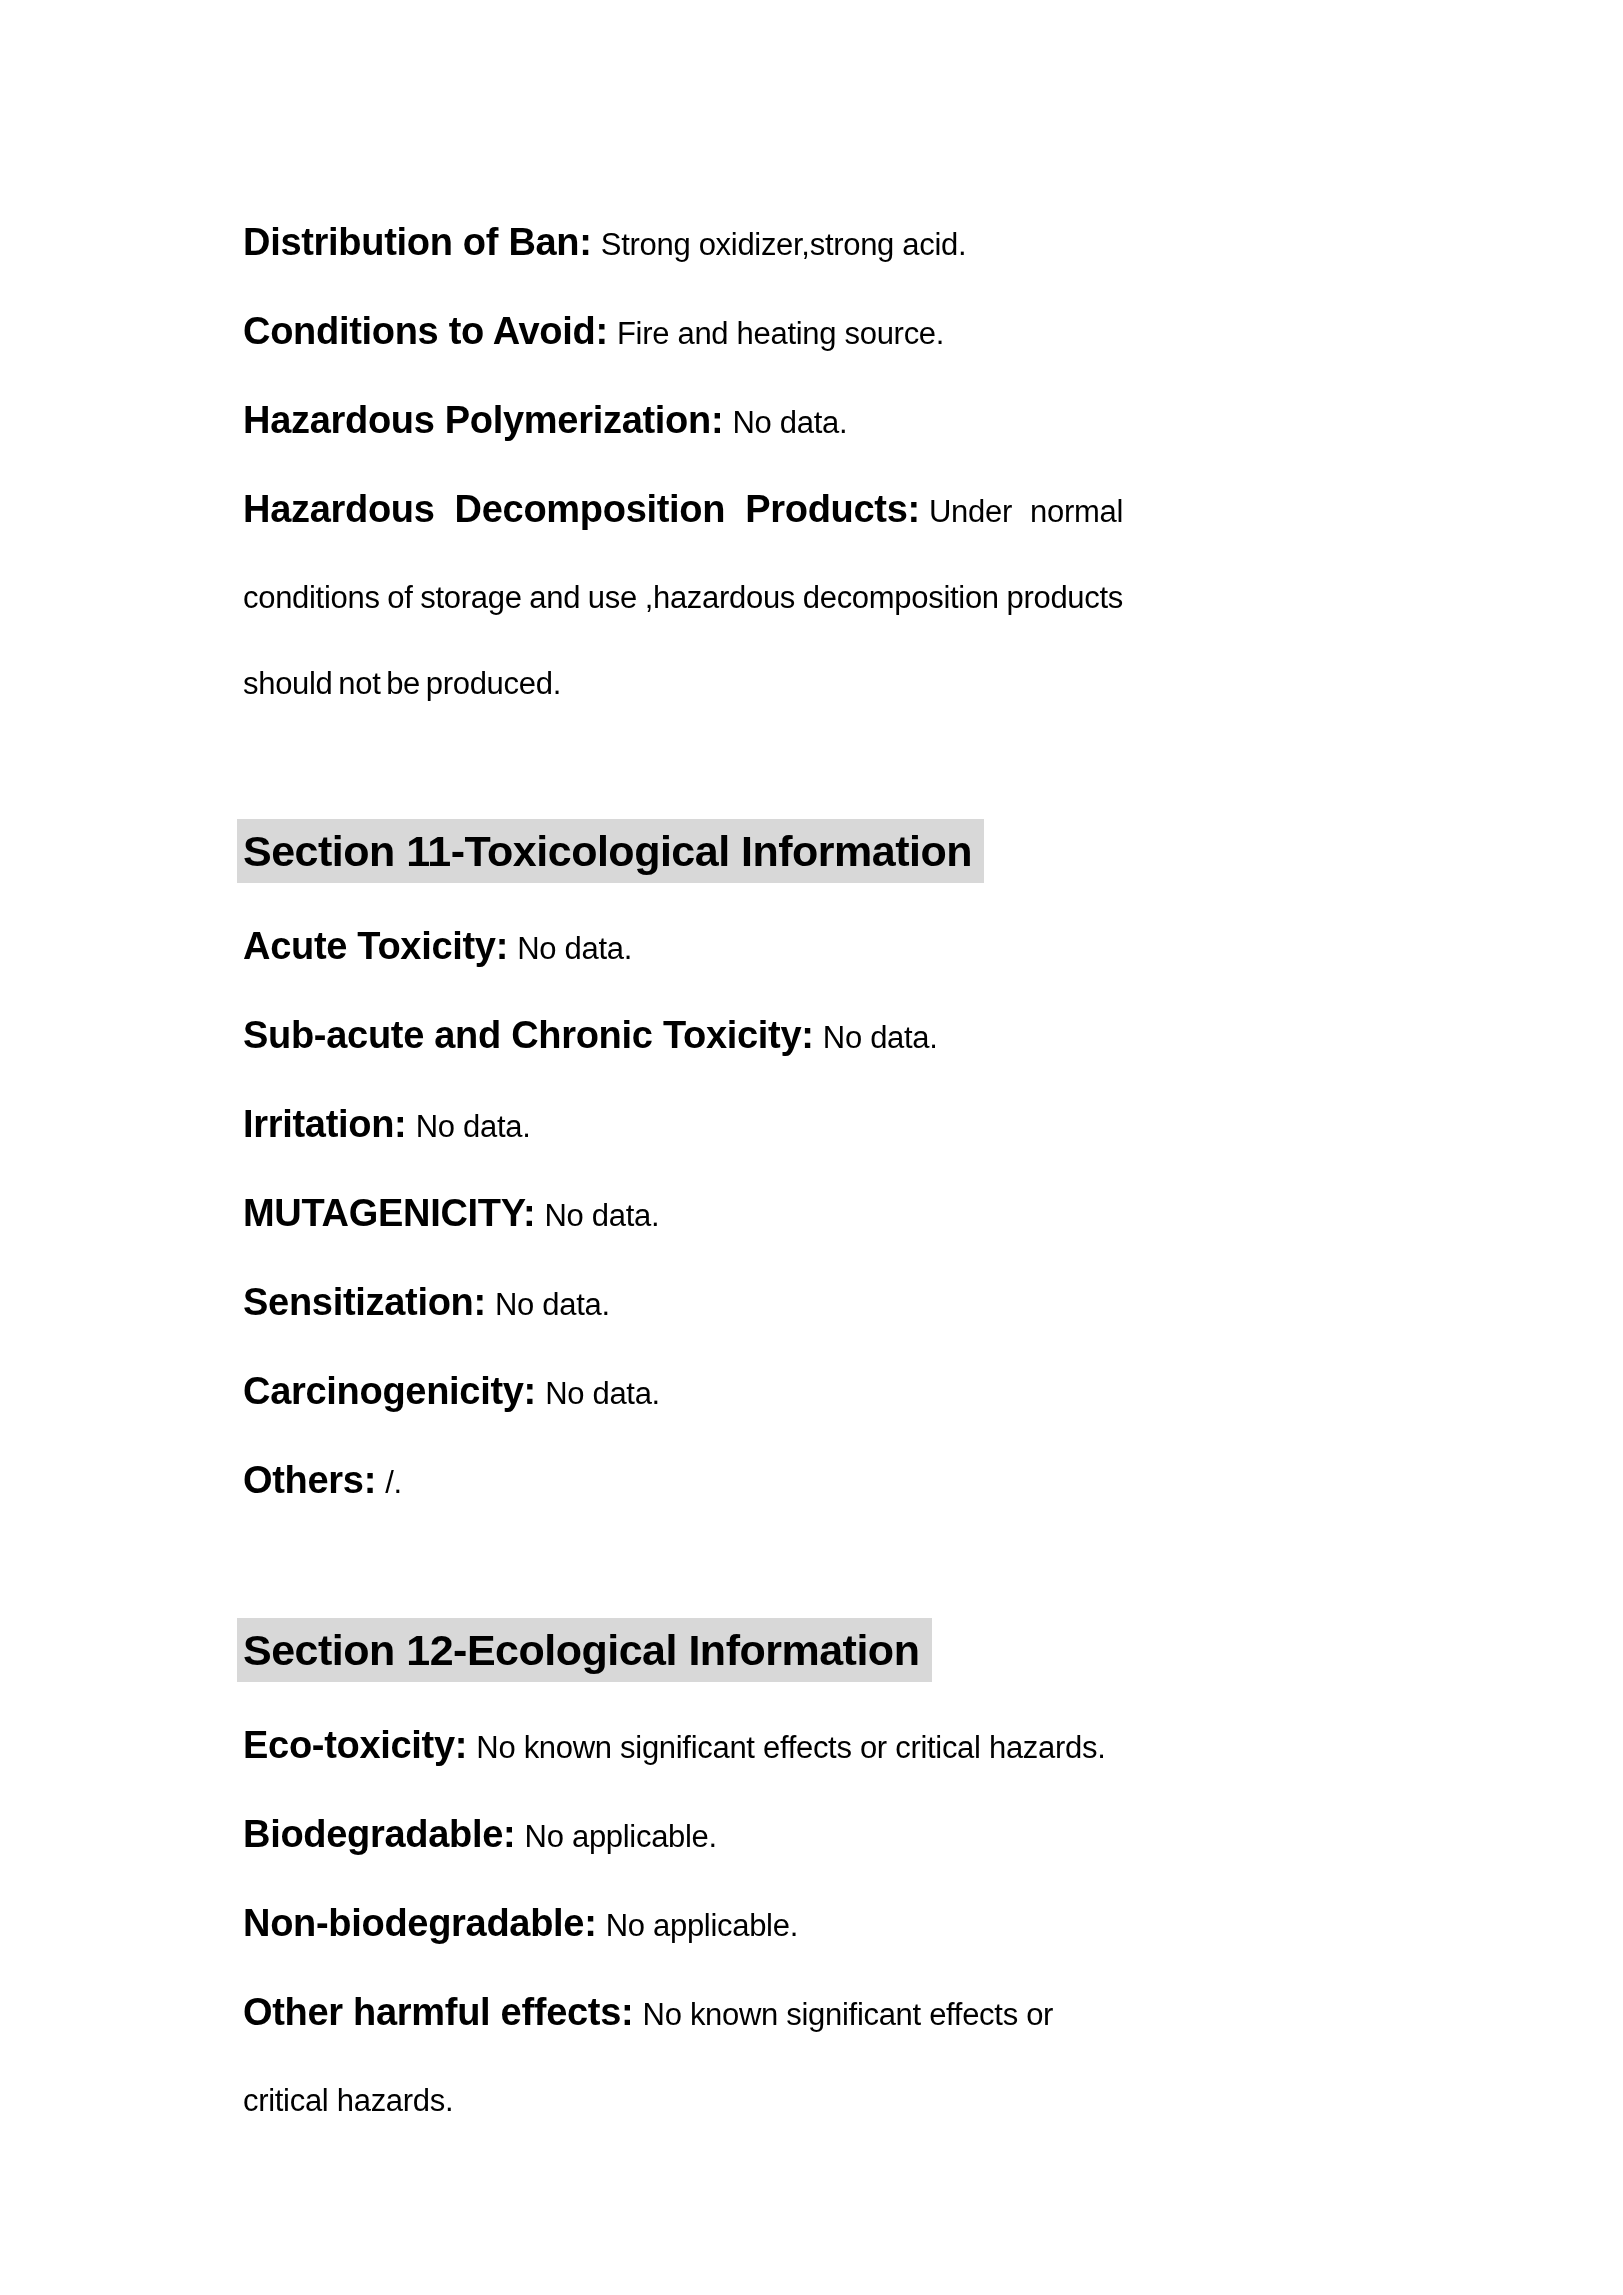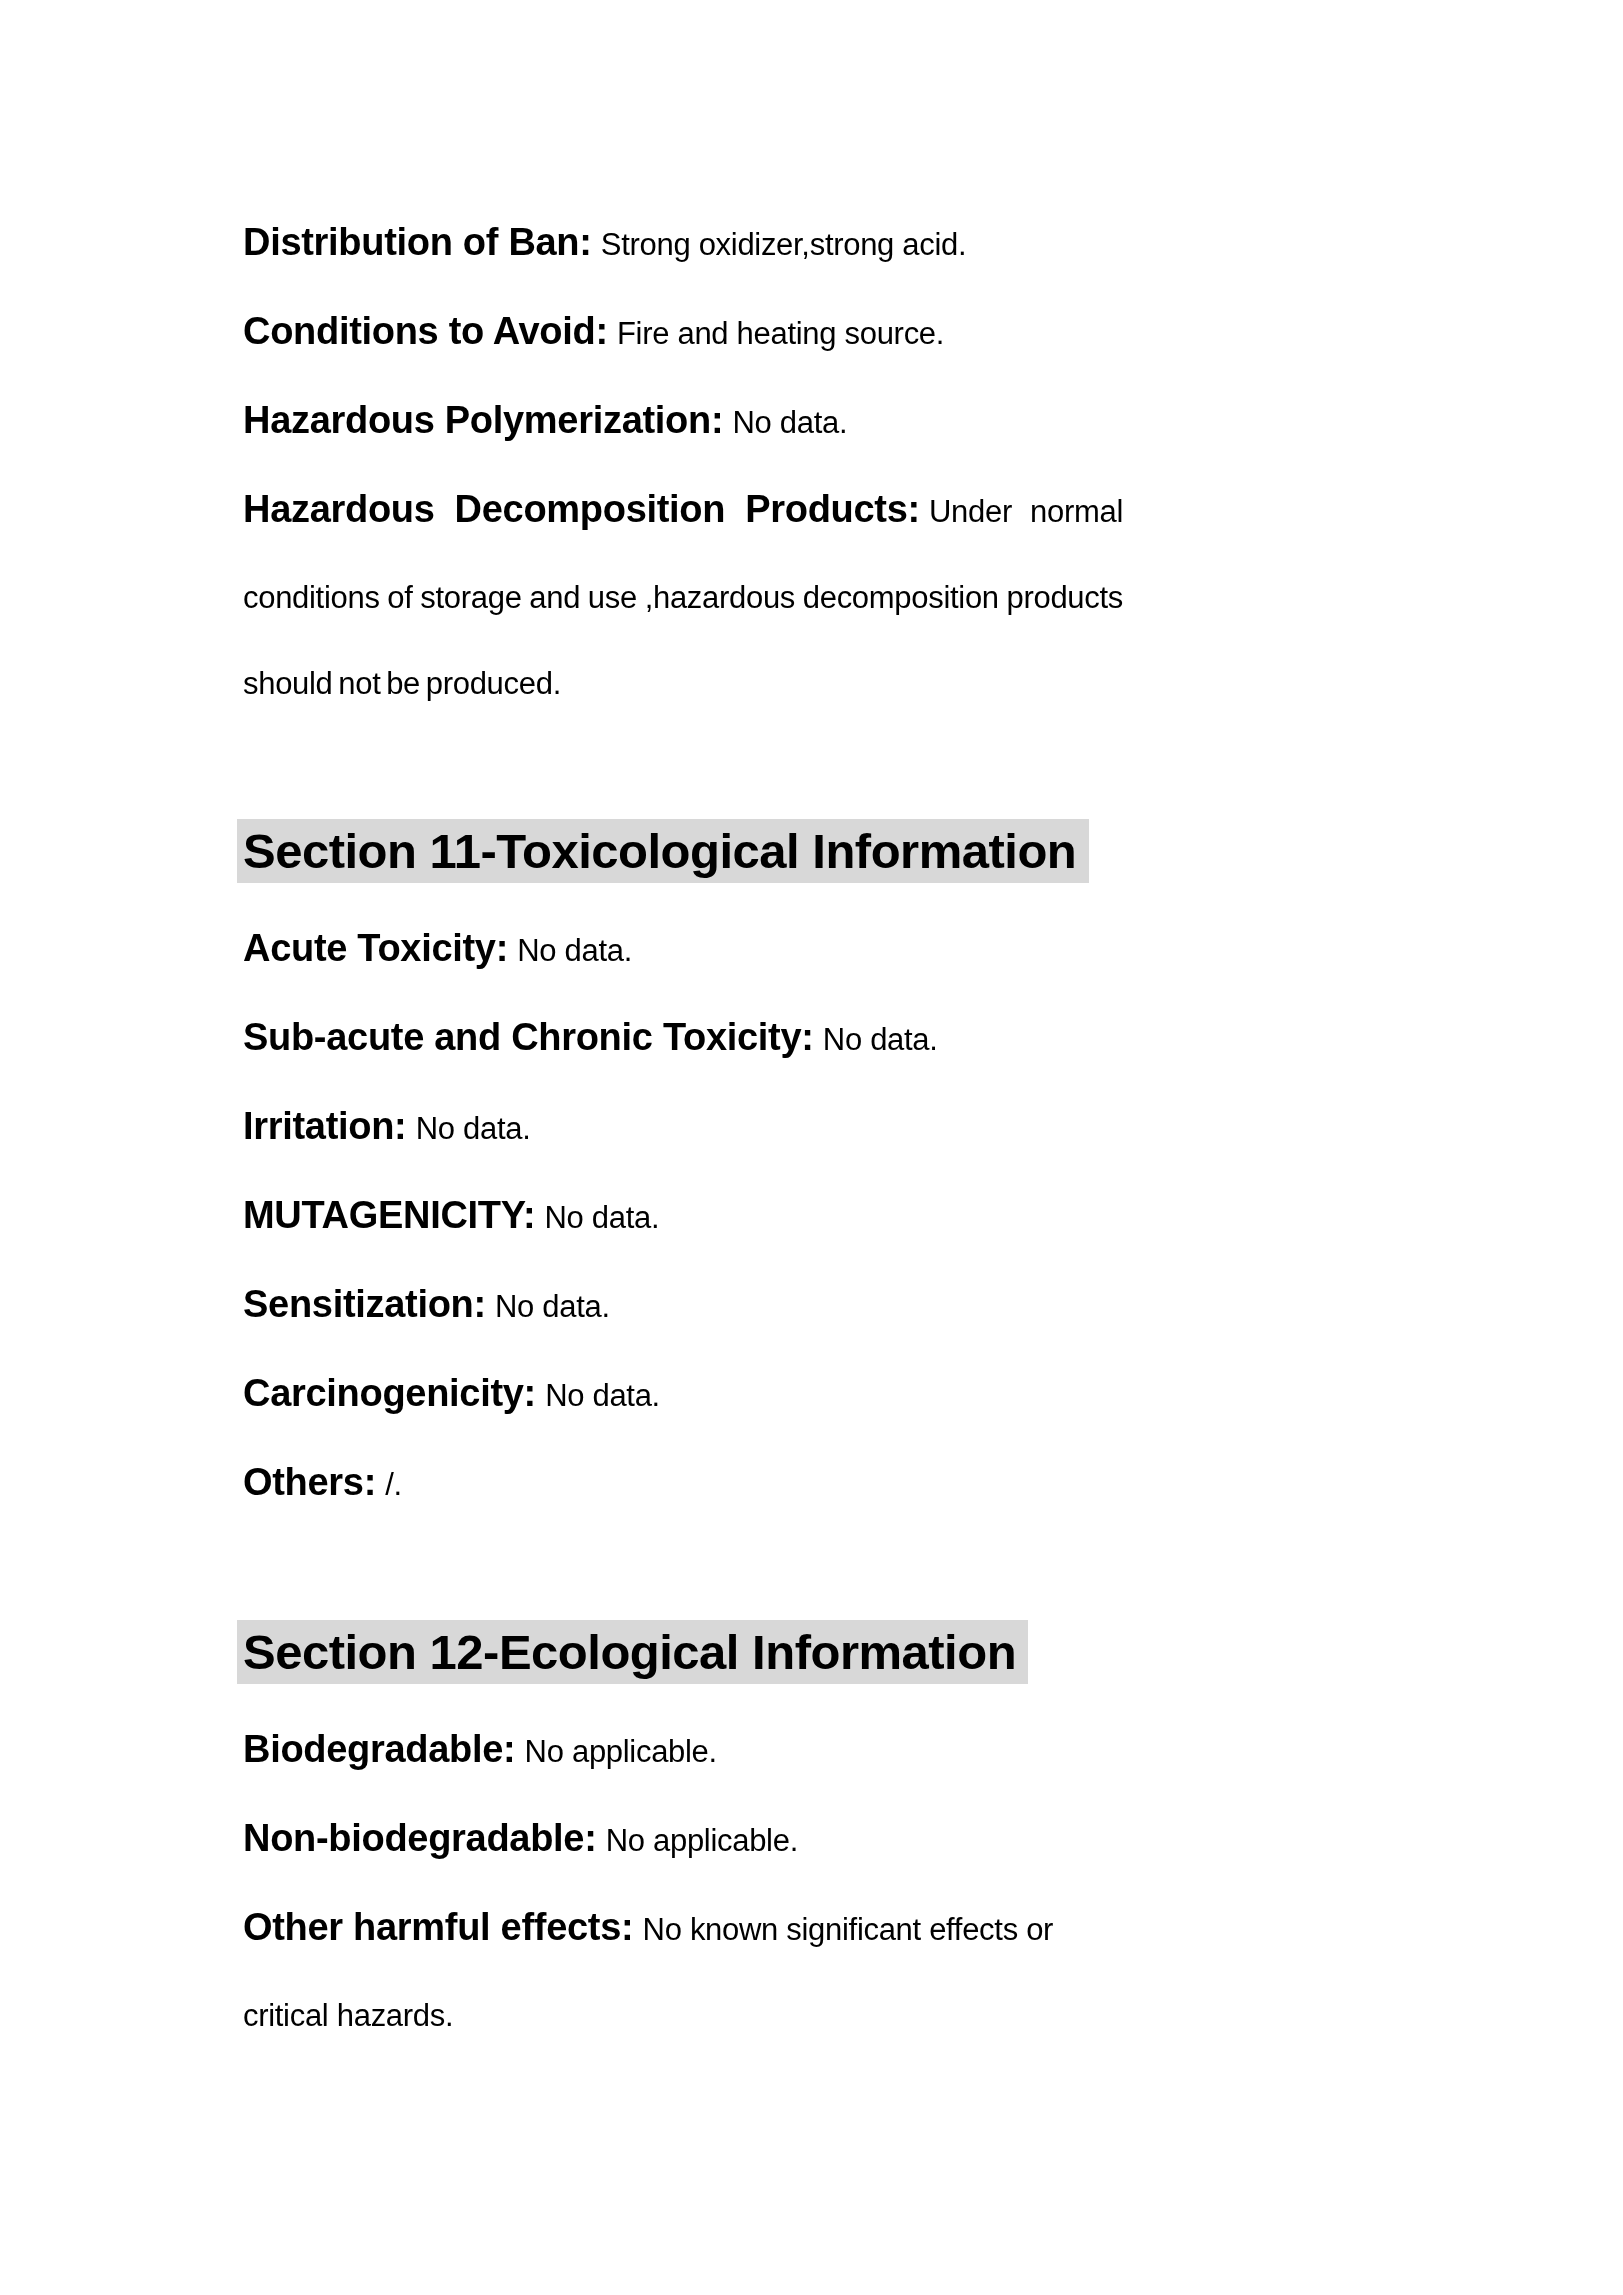--- a/index.html
+++ b/index.html
@@ -41,21 +41,21 @@
     margin-top: 92px;
     margin-bottom: 7.2px;
   }
   .section-heading .hl {
     display: inline-block;
     background: var(--hl, #d8d8d8);
     line-height: 64px;
     padding: 0 12.3px 0 6.1px;
     margin-left: -6.1px;
     font-weight: 700;
-    font-size: 49px;
+    font-size: 43px;
     letter-spacing: -0.5px;
   }
 </style>
 </head>
 <body>
 
 <div class="page">
 
   <p class="item"><span class="label">Distribution of Ban:</span><span class="value">Strong oxidizer,strong acid.</span></p>
 
@@ -76,20 +76,21 @@
   <p class="item"><span class="label">MUTAGENICITY:</span><span class="value">No data.</span></p>
 
   <p class="item"><span class="label">Sensitization:</span><span class="value">No data.</span></p>
 
   <p class="item"><span class="label">Carcinogenicity:</span><span class="value">No data.</span></p>
 
   <p class="item"><span class="label">Others:</span><span class="value">/.</span></p>
 
   <p class="section-heading"><span class="hl">Section 12-Ecological Information</span></p>
 
+  <p class="item"><span class="label">Eco-toxicity:</span><span class="value">No known significant effects or critical hazards.</span></p>
 
   <p class="item"><span class="label">Biodegradable:</span><span class="value">No applicable.</span></p>
 
   <p class="item"><span class="label">Non-biodegradable:</span><span class="value">No applicable.</span></p>
 
 
   <p class="item"><span class="label">Other harmful effects:</span><span class="value">No known significant effects or critical hazards.</span></p>
 
 </div>
 

